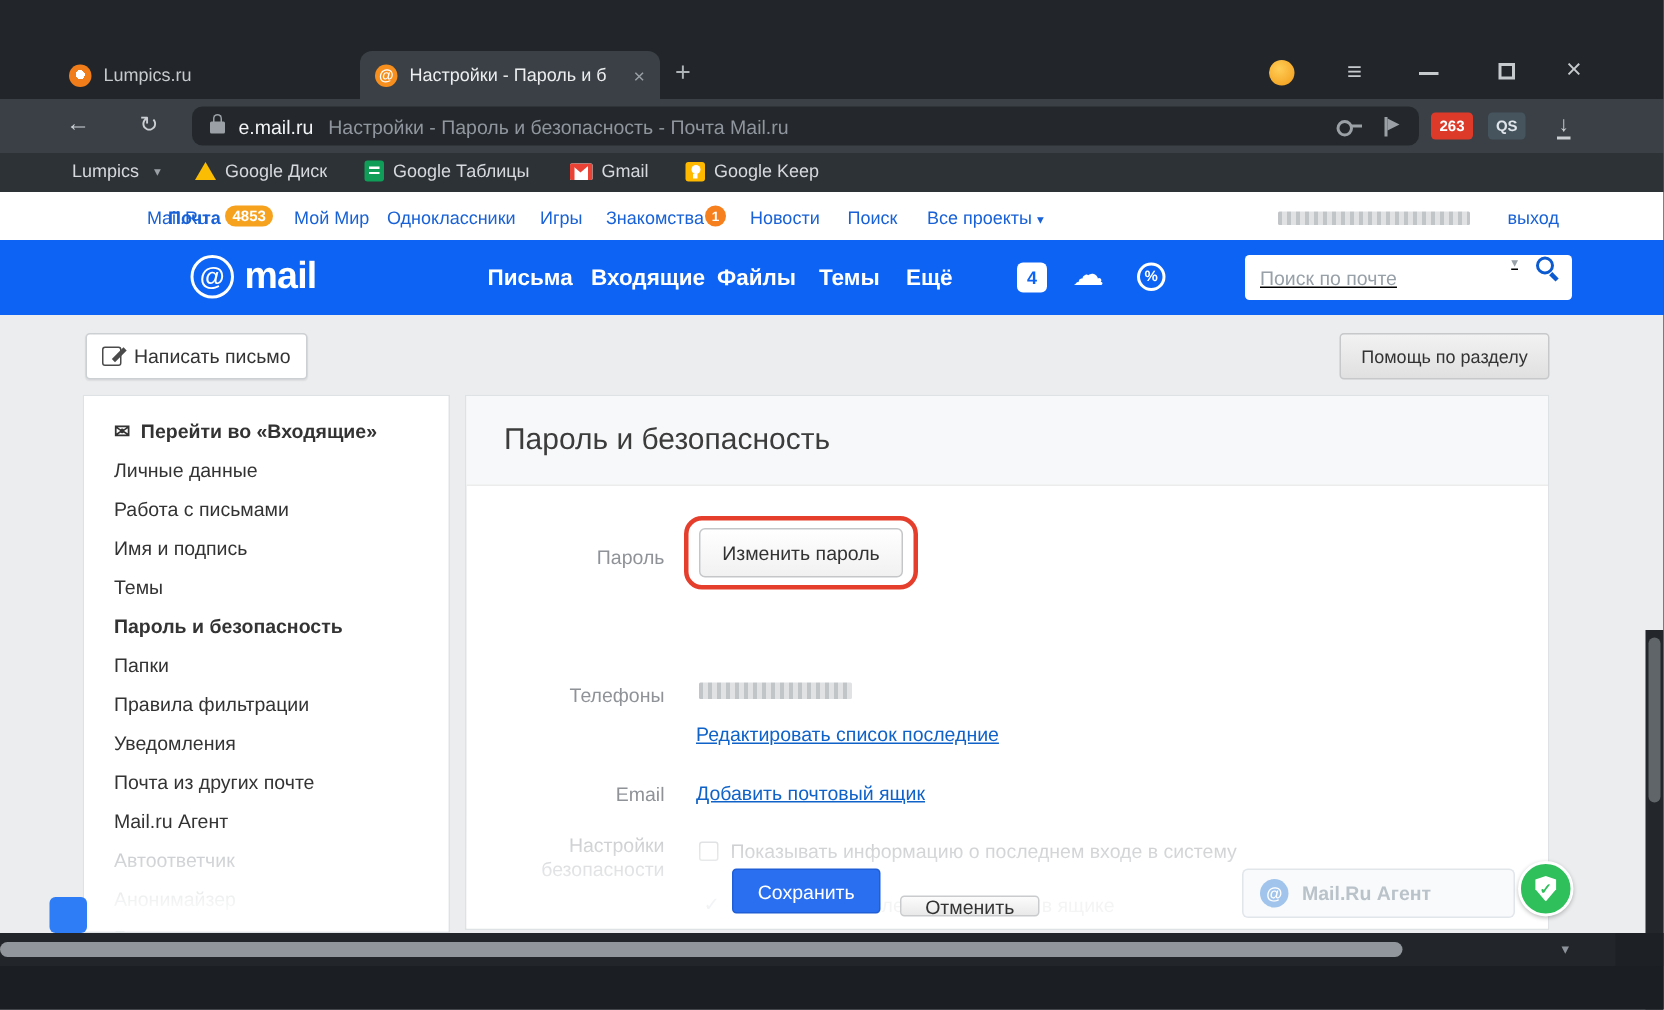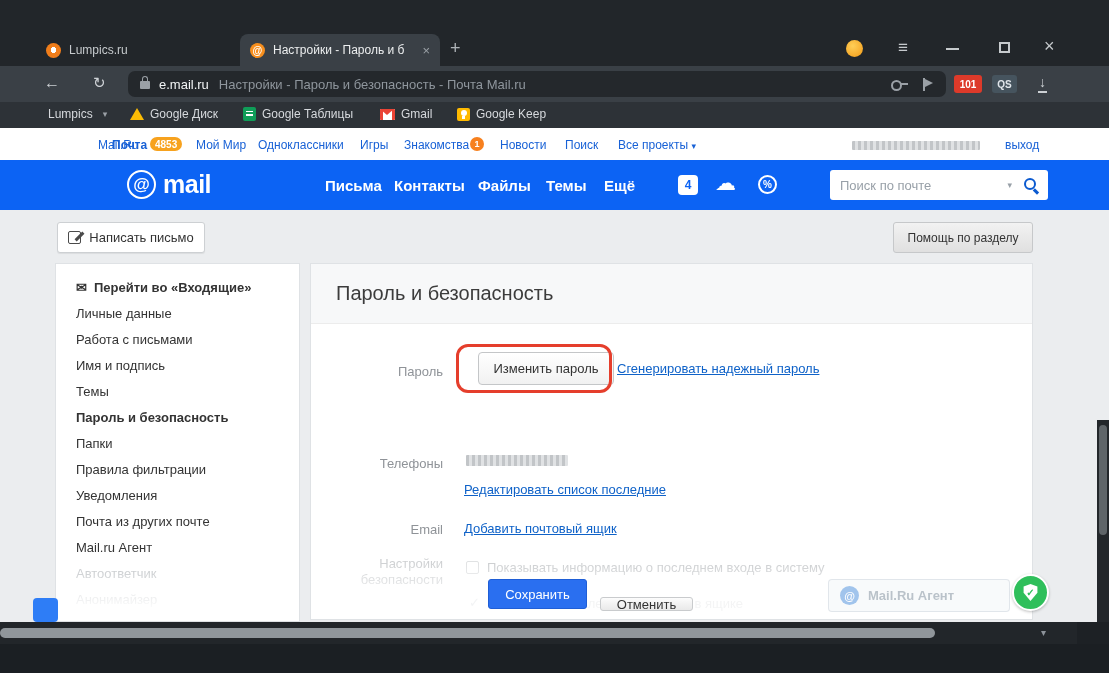--- a/index.html
+++ b/index.html
@@ -72,21 +72,21 @@
 
   
   .blue-row { position:absolute; top:160px; left:0; width:1109px; height:50px; background:#0c63f4; }
   .logo { left:127px; top:10px; display:flex; align-items:center; gap:7px; }
   .logo-at { width:29px; height:29px; border:2.5px solid #fff; border-radius:50%; color:#fff; font-size:17px; font-weight:bold; display:flex; align-items:center; justify-content:center; }
   .logo-word { color:#fff; font-size:25px; font-weight:bold; letter-spacing:-.5px; }
   .h-nav { position:absolute; top:17px; color:#fff; font-size:15px; font-weight:bold; cursor:pointer; white-space:nowrap; }
   .ic-cal { left:678px; top:15px; width:20px; height:20px; background:#fff; border-radius:4px; color:#0c63f4; font-size:12px; font-weight:bold; display:flex; align-items:center; justify-content:center; }
   .ic-cloud { left:715px; top:11px; color:#fff; font-size:21px; }
   .ic-percent { left:758px; top:15px; width:19px; height:19px; border:2px solid #fff; border-radius:50%; color:#fff; font-size:10px; font-weight:bold; display:flex; align-items:center; justify-content:center; }
-  .search-box { left:830px; top:10px; width:218px; height:30px; background:#fff; border-radius:3px; display:flex; align-items:center; padding:0 9px 0 10px; }
+  .search-box { left:830px; top:10px; width:218px; height:30px; background:#fff; border-radius:3px; display:flex; padding:0 9px 0 10px;text-decoration:underline; }
   .search-input { flex:1; min-width:0; border:0; outline:0; background:transparent; font-size:13px; color:#333; font-family:"Liberation Sans",sans-serif; }
   .search-input::placeholder { color:#98a0a8; }
   .search-caret { color:#98a0a8; font-size:9px; margin:0 11px 0 4px; }
   .mag-icon { position:relative; width:16px; height:16px; flex:0 0 auto; }
   .mag-icon::before { content:""; position:absolute; left:1px; top:1px; width:8px; height:8px; border:2px solid #0b5ad0; border-radius:50%; }
   .mag-icon::after { content:""; position:absolute; left:11px; top:11px; width:6px; height:2.5px; background:#0b5ad0; transform:rotate(45deg); transform-origin:left center; }
 
   
   .content { position:absolute; top:210px; left:0; width:1109px; height:412px; background:#ebedef; }
   .compose-btn { left:57px; top:12px; width:148px; height:31px; background:#fff; border:1px solid #cdd0d3; border-radius:3px; box-shadow:0 1px 1px rgba(0,0,0,.07); display:flex; align-items:center; justify-content:center; gap:8px; font-size:13px; color:#333; cursor:pointer; }
@@ -102,21 +102,21 @@
   .s-faded { color:#c3c6c9; }
   .s-env { font-size:13px; color:#333; }
   .side-fade { position:absolute; left:0; right:0; bottom:0; height:58px; background:linear-gradient(180deg,rgba(255,255,255,0),rgba(255,255,255,.9) 75%); }
 
   
   .main-card { left:310px; top:53px; width:723px; height:357px; background:#fff; border:1px solid #dfe2e5; }
   .card-hd { position:absolute; top:0; left:0; right:0; height:60px; background:#f7f8f9; border-bottom:1px solid #ececec; display:flex; align-items:center; padding-left:25px; }
   .card-title { font-size:20px; color:#3c3c3c; }
   .form-lbl { position:absolute; left:0; width:132px; text-align:right; font-size:13px; color:#8f9398; }
   .lbl-pass { top:100px; }
-  .btn-change { position:absolute; left:155px; top:88px; width:136px; height:33px; background:linear-gradient(#ffffff,#f1f1f1); border:1px solid #c4c6c8; border-radius:4px; font-size:13px; color:#333; display:flex; align-items:center; justify-content:center; cursor:pointer; z-index:1;margin-left:12px; }
+  .btn-change { position:absolute; left:155px; top:88px; width:136px; height:33px; background:linear-gradient(#ffffff,#f1f1f1); border:1px solid #c4c6c8; border-radius:4px; font-size:13px; color:#333; display:flex; align-items:center; justify-content:center; cursor:pointer; z-index:1; }
   .red-ring { position:absolute; left:145px; top:80px; width:156px; height:49px; border:3px solid #e53e2c; border-radius:12px; z-index:4; pointer-events:none; }
   .c-link { position:absolute; font-size:13px; color:#0f62c8; text-decoration:underline; cursor:pointer; white-space:nowrap; }
   .link-gen { left:306px; top:97px; }
   .recovery { position:absolute; left:25px; top:155px; font-size:14px; font-weight:bold; color:#222; }
   .lbl-phones { top:192px; }
   .phone-blur { position:absolute; left:155px; top:191px; width:102px; height:11px; }
   .link-phones { left:153px; top:218px; }
   .lbl-email { top:258px; }
   .link-email { left:153px; top:257px; }
   .lbl-sec { top:292px; color:#b7babd; line-height:16px; }
@@ -173,21 +173,21 @@
   <div class="addr-row">
     <span class="abs nav-back">←</span>
     <span class="abs nav-reload">↻</span>
     <div class="abs url-pill">
       <span class="lock-icon"></span>
       <span class="url-domain">e.mail.ru</span>
       <span class="url-title">Настройки - Пароль и безопасность - Почта Mail.ru</span>
       <span class="key-icon"></span>
       <span class="flag-icon"></span>
     </div>
-    <span class="abs ext-badge ext1">101</span>
+    <span class="abs ext-badge ext1">263</span>
     <span class="abs ext-badge ext2">QS</span>
     <span class="abs dl-icon">↓</span>
   </div>
 
   <div class="bm-row">
     <div class="bm-item" style="left:48px;">
       <span>Lumpics</span>
       <span class="bm-caret">▾</span>
     </div>
     <div class="bm-item" style="left:130px;">
@@ -223,21 +223,21 @@
     <span class="abs p-blur mosaic"></span>
     <span class="p-link" style="left:1005px;">выход</span>
   </div>
 
   <div class="blue-row">
     <div class="abs logo">
       <span class="logo-at">@</span>
       <span class="logo-word">mail</span>
     </div>
     <span class="h-nav" style="left:325px;">Письма</span>
-    <span class="h-nav" style="left:394px;">Контакты</span>
+    <span class="h-nav" style="left:394px;">Входящие</span>
     <span class="h-nav" style="left:478px;">Файлы</span>
     <span class="h-nav" style="left:546px;">Темы</span>
     <span class="h-nav" style="left:604px;">Ещё</span>
     <span class="abs ic-cal">4</span>
     <span class="abs ic-cloud">☁</span>
     <span class="abs ic-percent">%</span>
     <div class="abs search-box">
       <input class="search-input" type="text" placeholder="Поиск по почте" style="">
       <span class="search-caret">▾</span>
       <span class="mag-icon"></span>
@@ -303,21 +303,20 @@
     </div>
 
     <div class="abs main-card">
       <div class="card-hd">
         <span class="card-title">Пароль и безопасность</span>
       </div>
 
       <span class="form-lbl lbl-pass">Пароль</span>
       <div class="btn-change">Изменить пароль</div>
       <div class="red-ring"></div>
-      <span class="c-link link-gen">Сгенерировать надежный пароль</span>
 
 
       <span class="form-lbl lbl-phones">Телефоны</span>
       <span class="phone-blur mosaic"></span>
       <span class="c-link link-phones">Редактировать список последние</span>
 
       <span class="form-lbl lbl-email">Email</span>
       <span class="c-link link-email">Добавить почтовый ящик</span>
 
       <span class="form-lbl lbl-sec">Настройки безопасности</span>

